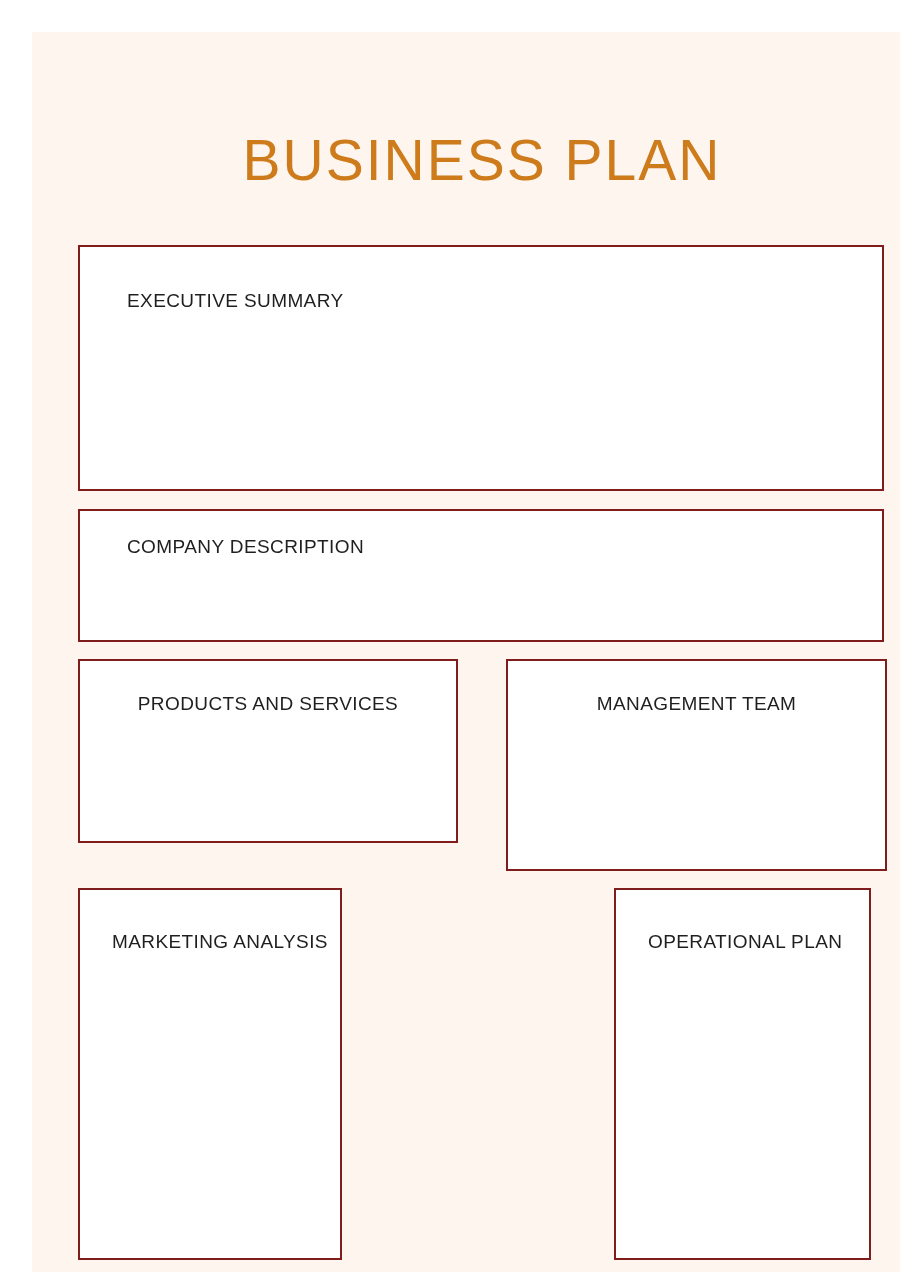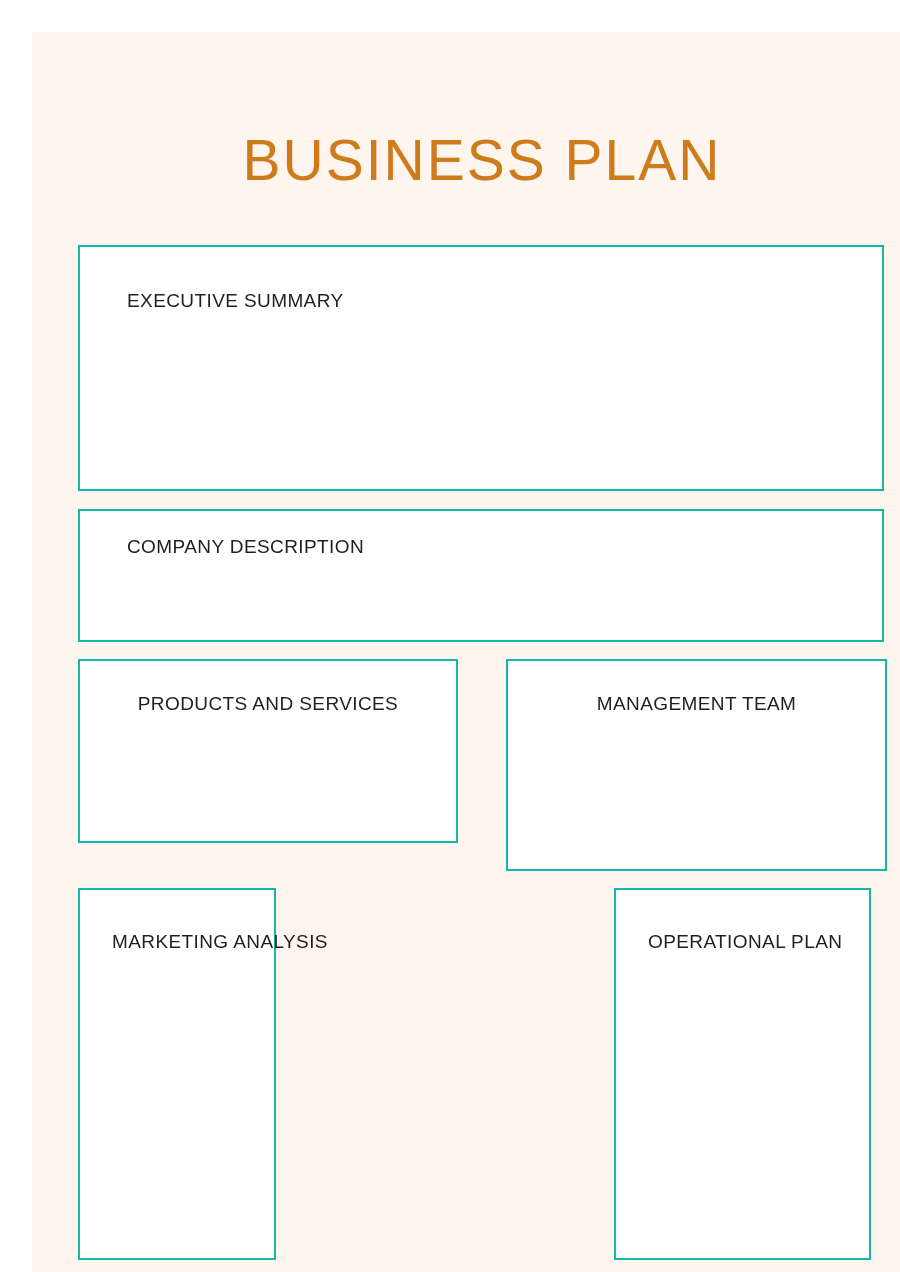--- a/index.html
+++ b/index.html
@@ -22,42 +22,42 @@
     text-align: center;
     font-size: 57px;
     line-height: 57px;
     font-weight: 400;
     letter-spacing: 2px;
     color: #CE7B1B;
   }
   .box {
     position: absolute;
     background: #FFFFFF;
-    border: 2px solid #14b8a6;
+    border: 2px solid #7f1d1d;
   }
   .box-label {
     display: block;
     font-size: 19px;
     letter-spacing: 0.4px;
     color: #1F1F1F;
     white-space: nowrap;
   }
   .align-left   { text-align: left; padding-left: 31px; }
   .align-center { text-align: center; }
 
   
   .box-exec   { left: 46px;  top: 213px; width: 806px; height: 246px; }
   .box-exec   .box-label { padding-top: 27px; }
   .box-comp   { left: 46px;  top: 477px; width: 806px; height: 133px; }
   .box-comp   .box-label { padding-top: 9px; }
   .box-prod   { left: 46px;  top: 627px; width: 380px; height: 184px; }
   .box-prod   .box-label { padding-top: 16px; }
   .box-mgmt   { left: 474px; top: 627px; width: 381px; height: 212px; }
   .box-mgmt   .box-label { padding-top: 16px; }
-  .box-mktg   { left: 46px;  top: 856px; width: 198px; height: 372px; }
+  .box-mktg   { left: 46px;  top: 856px; width: 264px; height: 372px; }
   .box-mktg   .box-label { padding-top: 25px; }
   .box-fin    { left: 325px; top: 856px; width: 251px; height: 372px; }
   .box-fin    .box-label { padding-top: 25px; }
   .box-ops    { left: 582px; top: 856px; width: 257px; height: 372px; }
   .box-ops    .box-label { padding-top: 25px; }
 </style>
 </head>
 <body>
 
 <div class="page">

